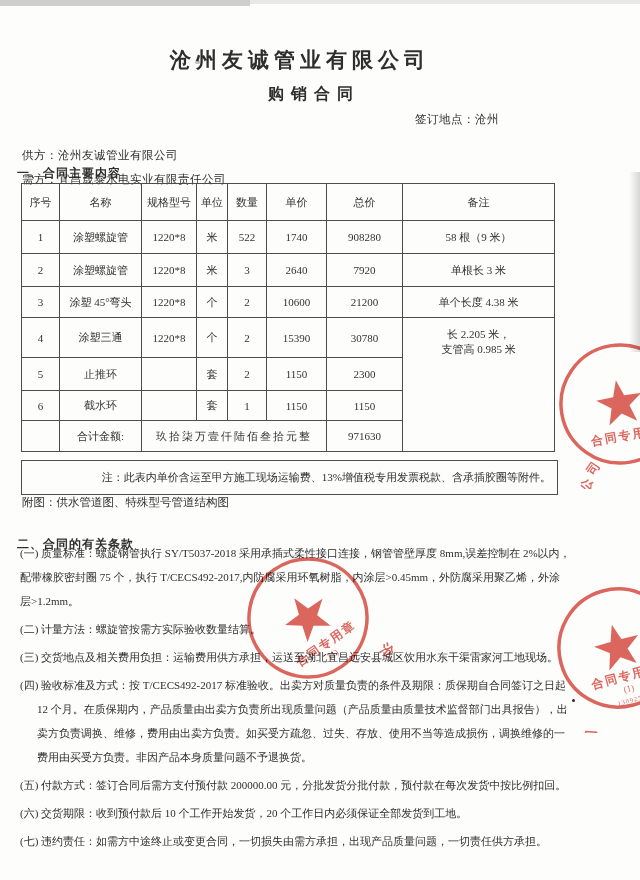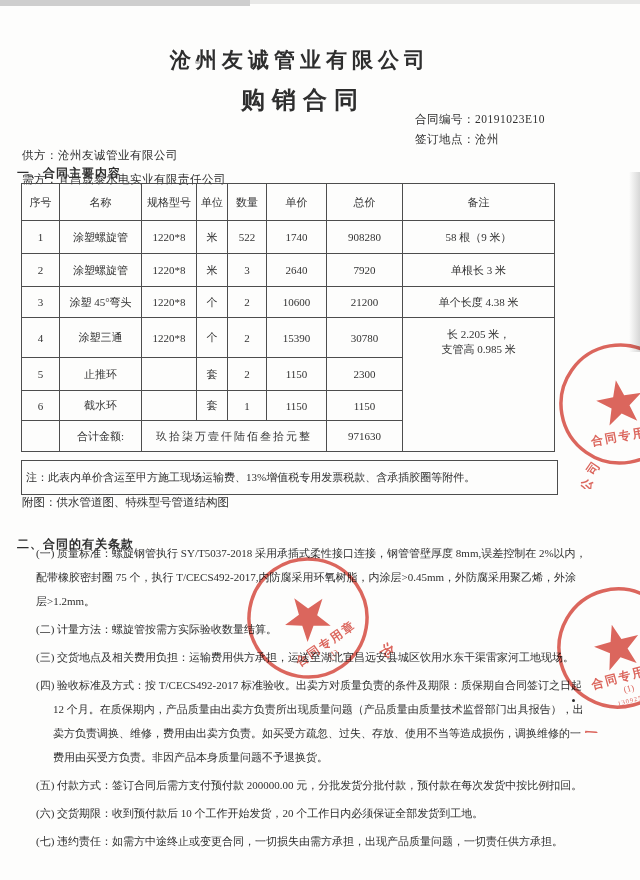--- a/index.html
+++ b/index.html
@@ -11,21 +11,21 @@
   }
   .abs{position:absolute;}
   
   .scan-top{left:0;top:0;width:250px;height:6px;background:#a8a8a8;opacity:.55;}
   .scan-top2{left:250px;top:0;width:390px;height:4px;background:#c8c8c8;opacity:.4;}
   .scan-right{right:0;top:172px;width:11px;height:180px;background:linear-gradient(to left,#b0b0b0,rgba(255,255,255,0));opacity:.5;}
   .speck{left:572px;top:699px;width:3px;height:3px;background:#2a2a2a;border-radius:50%;}
   .speck2{left:195px;top:60px;width:5px;height:4px;background:#9a9a9a;opacity:.6;border-radius:40%;}
 
   .title{left:0;top:46px;width:600px;text-align:center;font-size:21px;font-weight:700;letter-spacing:5px;}
-  .subtitle{left:3px;top:84px;width:600px;text-align:center;font-size:24px;font-weight:600;letter-spacing:7px;}
+  .subtitle{left:14px;top:84px;width:600px;text-align:center;font-size:16px;font-weight:600;letter-spacing:7px;}
 
   .meta{font-size:11.5px;letter-spacing:.5px;}
   .meta-supplier{left:22px;top:113px;margin-top:35px;}
   .meta-buyer{left:22px;top:148px;margin-top:24px;}
   .meta-right{left:415px;top:110px;line-height:19.5px;}
 
   .sec-heading{font-size:12px;font-weight:700;letter-spacing:1px;}
   .h1{left:17px;top:165px;}
   .h2{left:17px;top:516px;margin-top:20px;}
 
@@ -35,25 +35,25 @@
   th{font-weight:400;}
   tr.hrow{height:37px;}
   tr.r1,tr.r2{height:33px;}
   tr.r3{height:31px;}
   tr.r4{height:40px;}
   tr.r5{height:33px;}
   tr.r6{height:30px;}
   tr.trow{height:31px;}
   td.merged{vertical-align:top;padding-top:9px;white-space:pre-line;line-height:15px;}
   td.words{letter-spacing:2px;}
-  .note-box{border:1px solid #4d4d4d;margin-top:8px;padding:9px 6px 9px 4px;font-size:11px;text-align:left;}
+  .note-box{border:1px solid #4d4d4d;margin-top:8px;padding:9px 6px 9px 4px;font-size:11px;text-align:right;}
   .attach{left:22px;top:495px;font-size:11.5px;text-align:center;}
 
   .clauses{left:20px;top:541px;width:610px;font-size:11px;line-height:24px;}
-  .clause{margin:0 0 4px 16px;white-space:pre-line;}
+  .clause{margin:0 0 4px 0;white-space:pre-line;}
   .clause.hang{padding-left:17px;text-indent:-17px;}
 
   .seal{width:170px;height:170px;pointer-events:none;mix-blend-mode:multiply;opacity:.82;color:#d6453a;}
   .seal-buyer{left:535px;top:319px;}
   .seal-mid{left:223px;top:533px;}
   .seal-right{left:533px;top:563px;}
   .seal text{fill:currentColor;}
   .ring-sup{font-size:13.5px;letter-spacing:6px;font-weight:600;}
   .ring-buy{font-size:12.5px;letter-spacing:4px;font-weight:600;}
   .seal-bottom{font-size:12px;letter-spacing:2px;font-weight:600;}
@@ -68,21 +68,20 @@
 <div class="abs scan-right"></div>
 <div class="abs speck"></div>
 <div class="abs speck2"></div>
 
 <div class="abs title">沧州友诚管业有限公司</div>
 <div class="abs subtitle">购销合同</div>
 
 <div class="abs meta meta-supplier"><span>供方：</span><span>沧州友诚管业有限公司</span></div>
 <div class="abs meta meta-buyer"><span>需方：</span><span>宜昌晟泰水电实业有限责任公司</span></div>
 <div class="abs meta meta-right">
-  <div><span>合同编号：</span><span>20191023E10</span></div>
   <div><span>签订地点：</span><span>沧州</span></div>
 </div>
 
 <div class="abs sec-heading h1">一、合同主要内容</div>
 
 <div class="abs tablewrap">
   <table>
     <colgroup>
       <col style="width:38px">
         <col style="width:82px">

